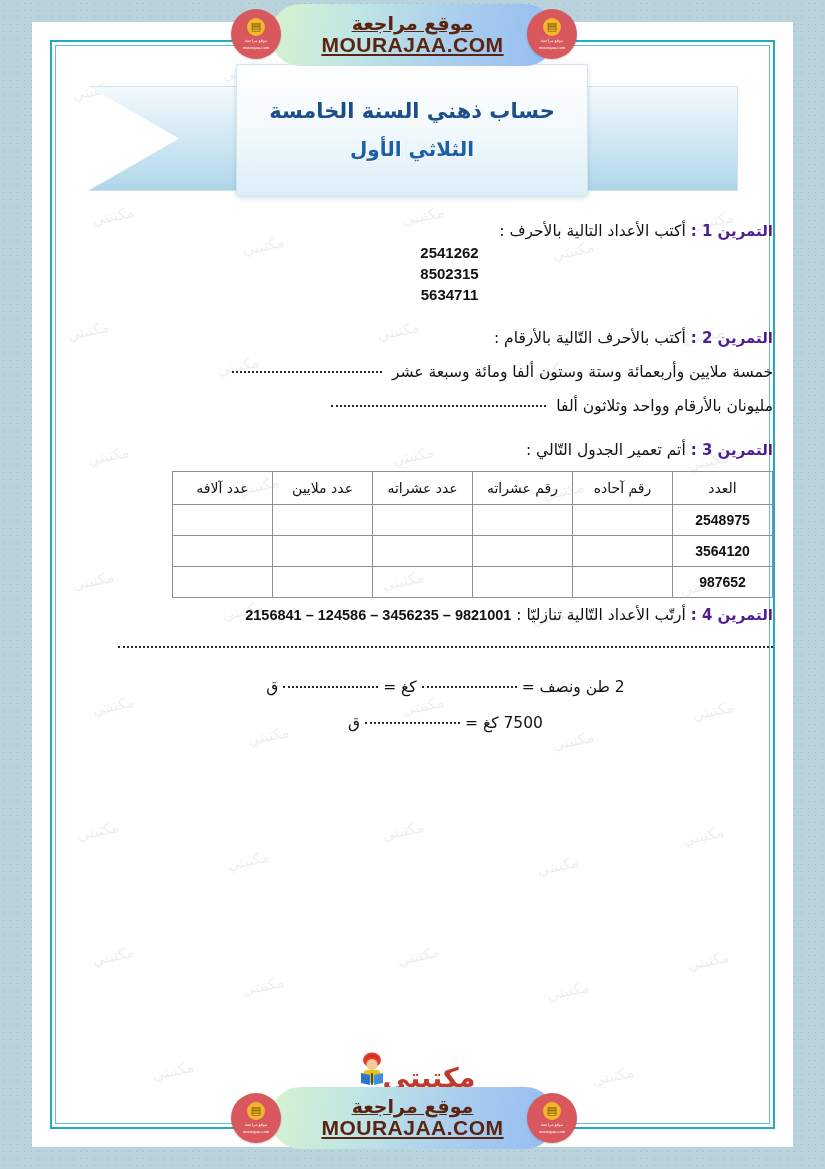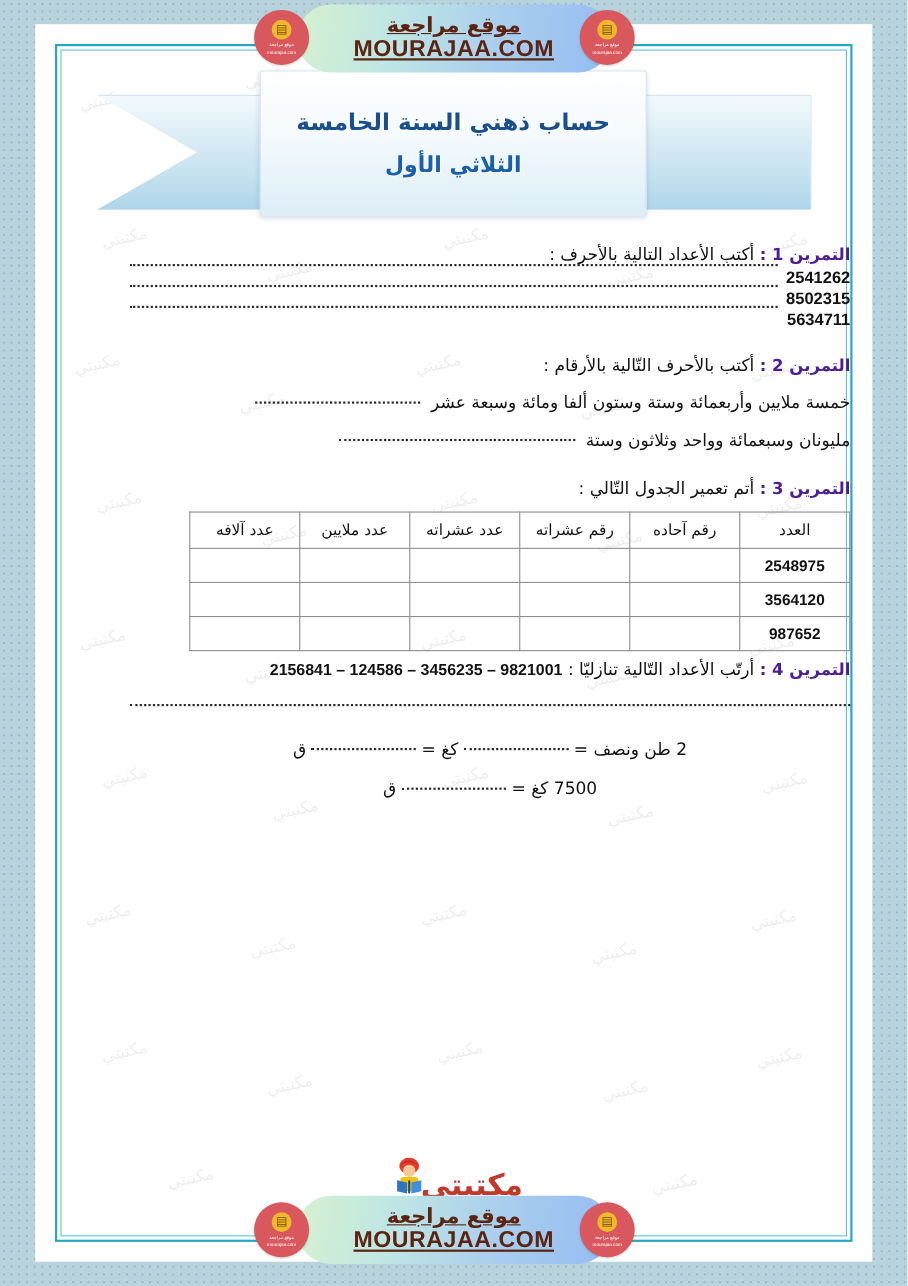--- a/index.html
+++ b/index.html
@@ -212,24 +212,25 @@
   }
   .ex-label {
     color: #4c1d95;
     font-weight: bold;
     font-size: 15px;
   }
   .ex-prompt { color: #111111; }
 
   .num-line {
     display: flex;
-    align-items: flex-start;
+    align-items: center;
     justify-content: flex-start;
     margin-top: 2px;
     direction: rtl;
+    flex-direction: column;
   }
   .num-val {
     font-family: "Liberation Sans", sans-serif;
     font-weight: bold;
     font-size: 15px;
     color: #111111;
     white-space: nowrap;
     padding-left: 8px;
   }
   .dots-fill {
@@ -424,21 +425,21 @@
     <div style="margin-top:24px;">
       <div class="ex-head">
         <span class="ex-label">التمرين 2 :</span>
         <span class="ex-prompt">أكتب بالأحرف التّالية بالأرقام :</span>
       </div>
       <div class="word-line">
         <span class="word-text">خمسة ملايين وأربعمائة وستة وستون ألفا ومائة وسبعة عشر</span>
         <span class="dots-span" style="width:150px;"></span>
       </div>
       <div class="word-line">
-        <span class="word-text">مليونان وسبعمائة وواحد وثلاثون وستة</span>
+        <span class="word-text">مليونان بالأرقام وواحد وثلاثون ألفا</span>
         <span class="dots-span" style="width:215px;"></span>
       </div>
     </div>
 
     <div style="margin-top:26px;">
       <div class="ex-head">
         <span class="ex-label">التمرين 3 :</span>
         <span class="ex-prompt">أتم تعمير الجدول التّالي :</span>
       </div>
       <table class="place-table">

